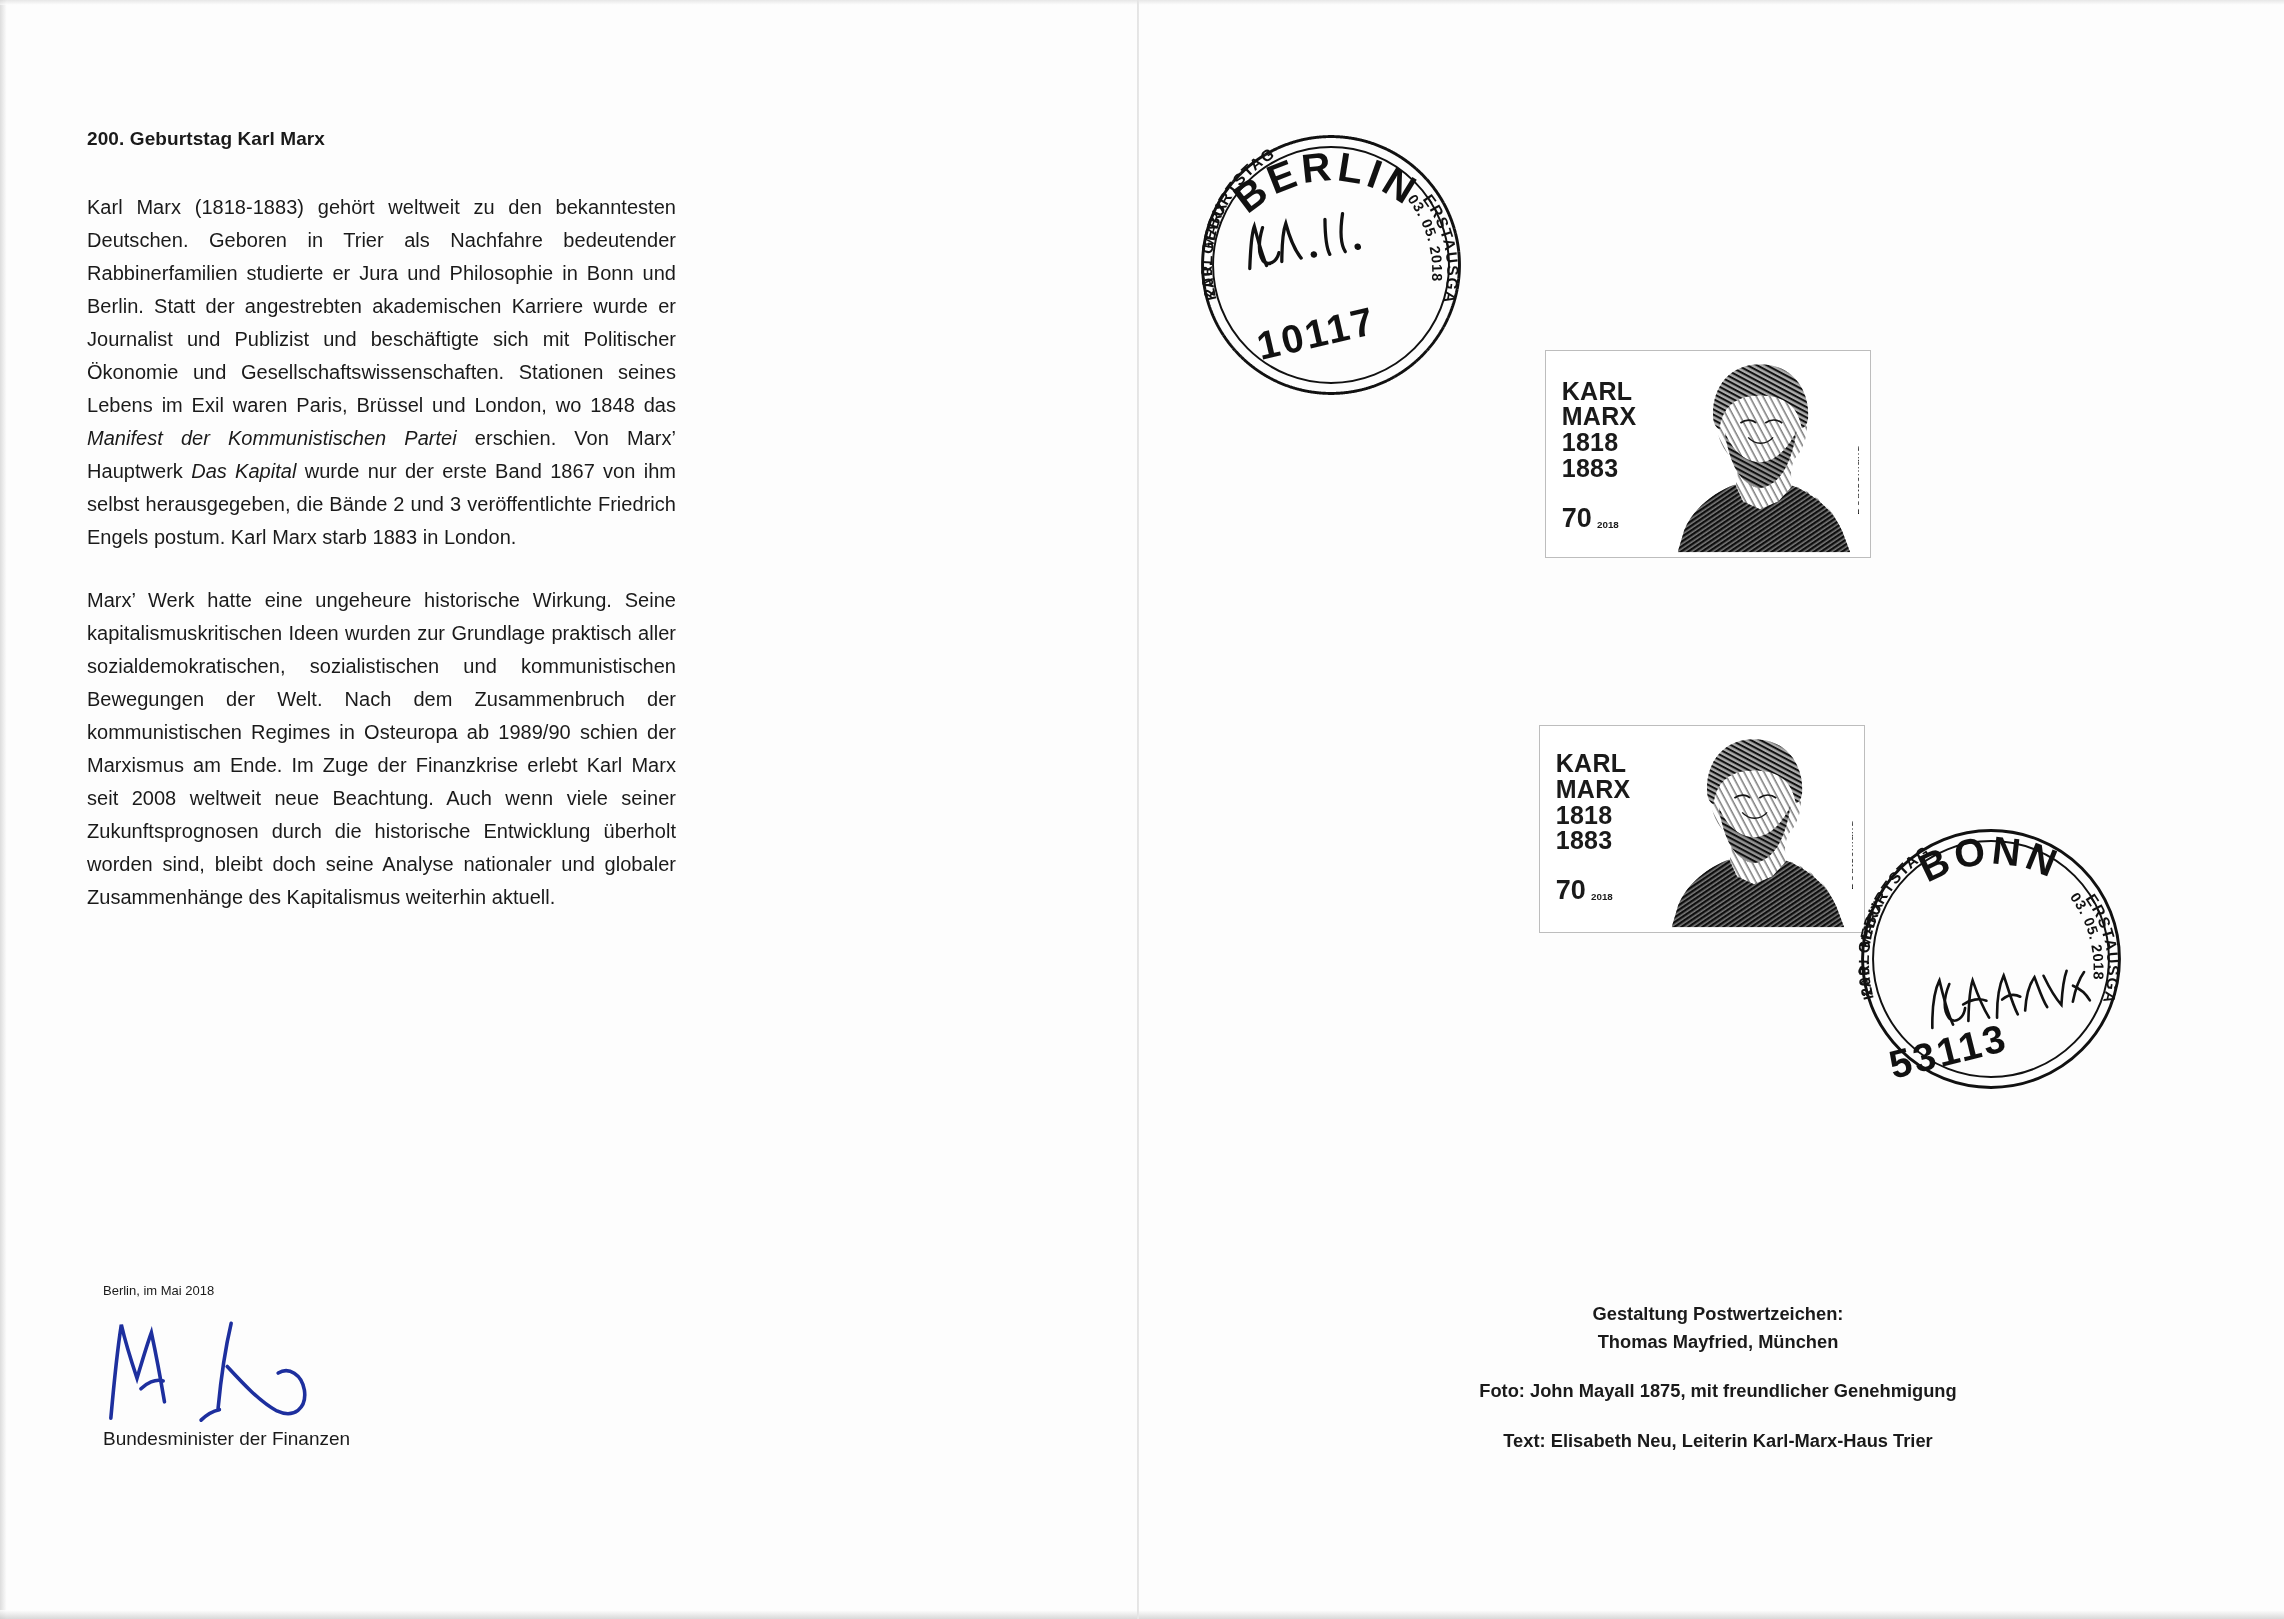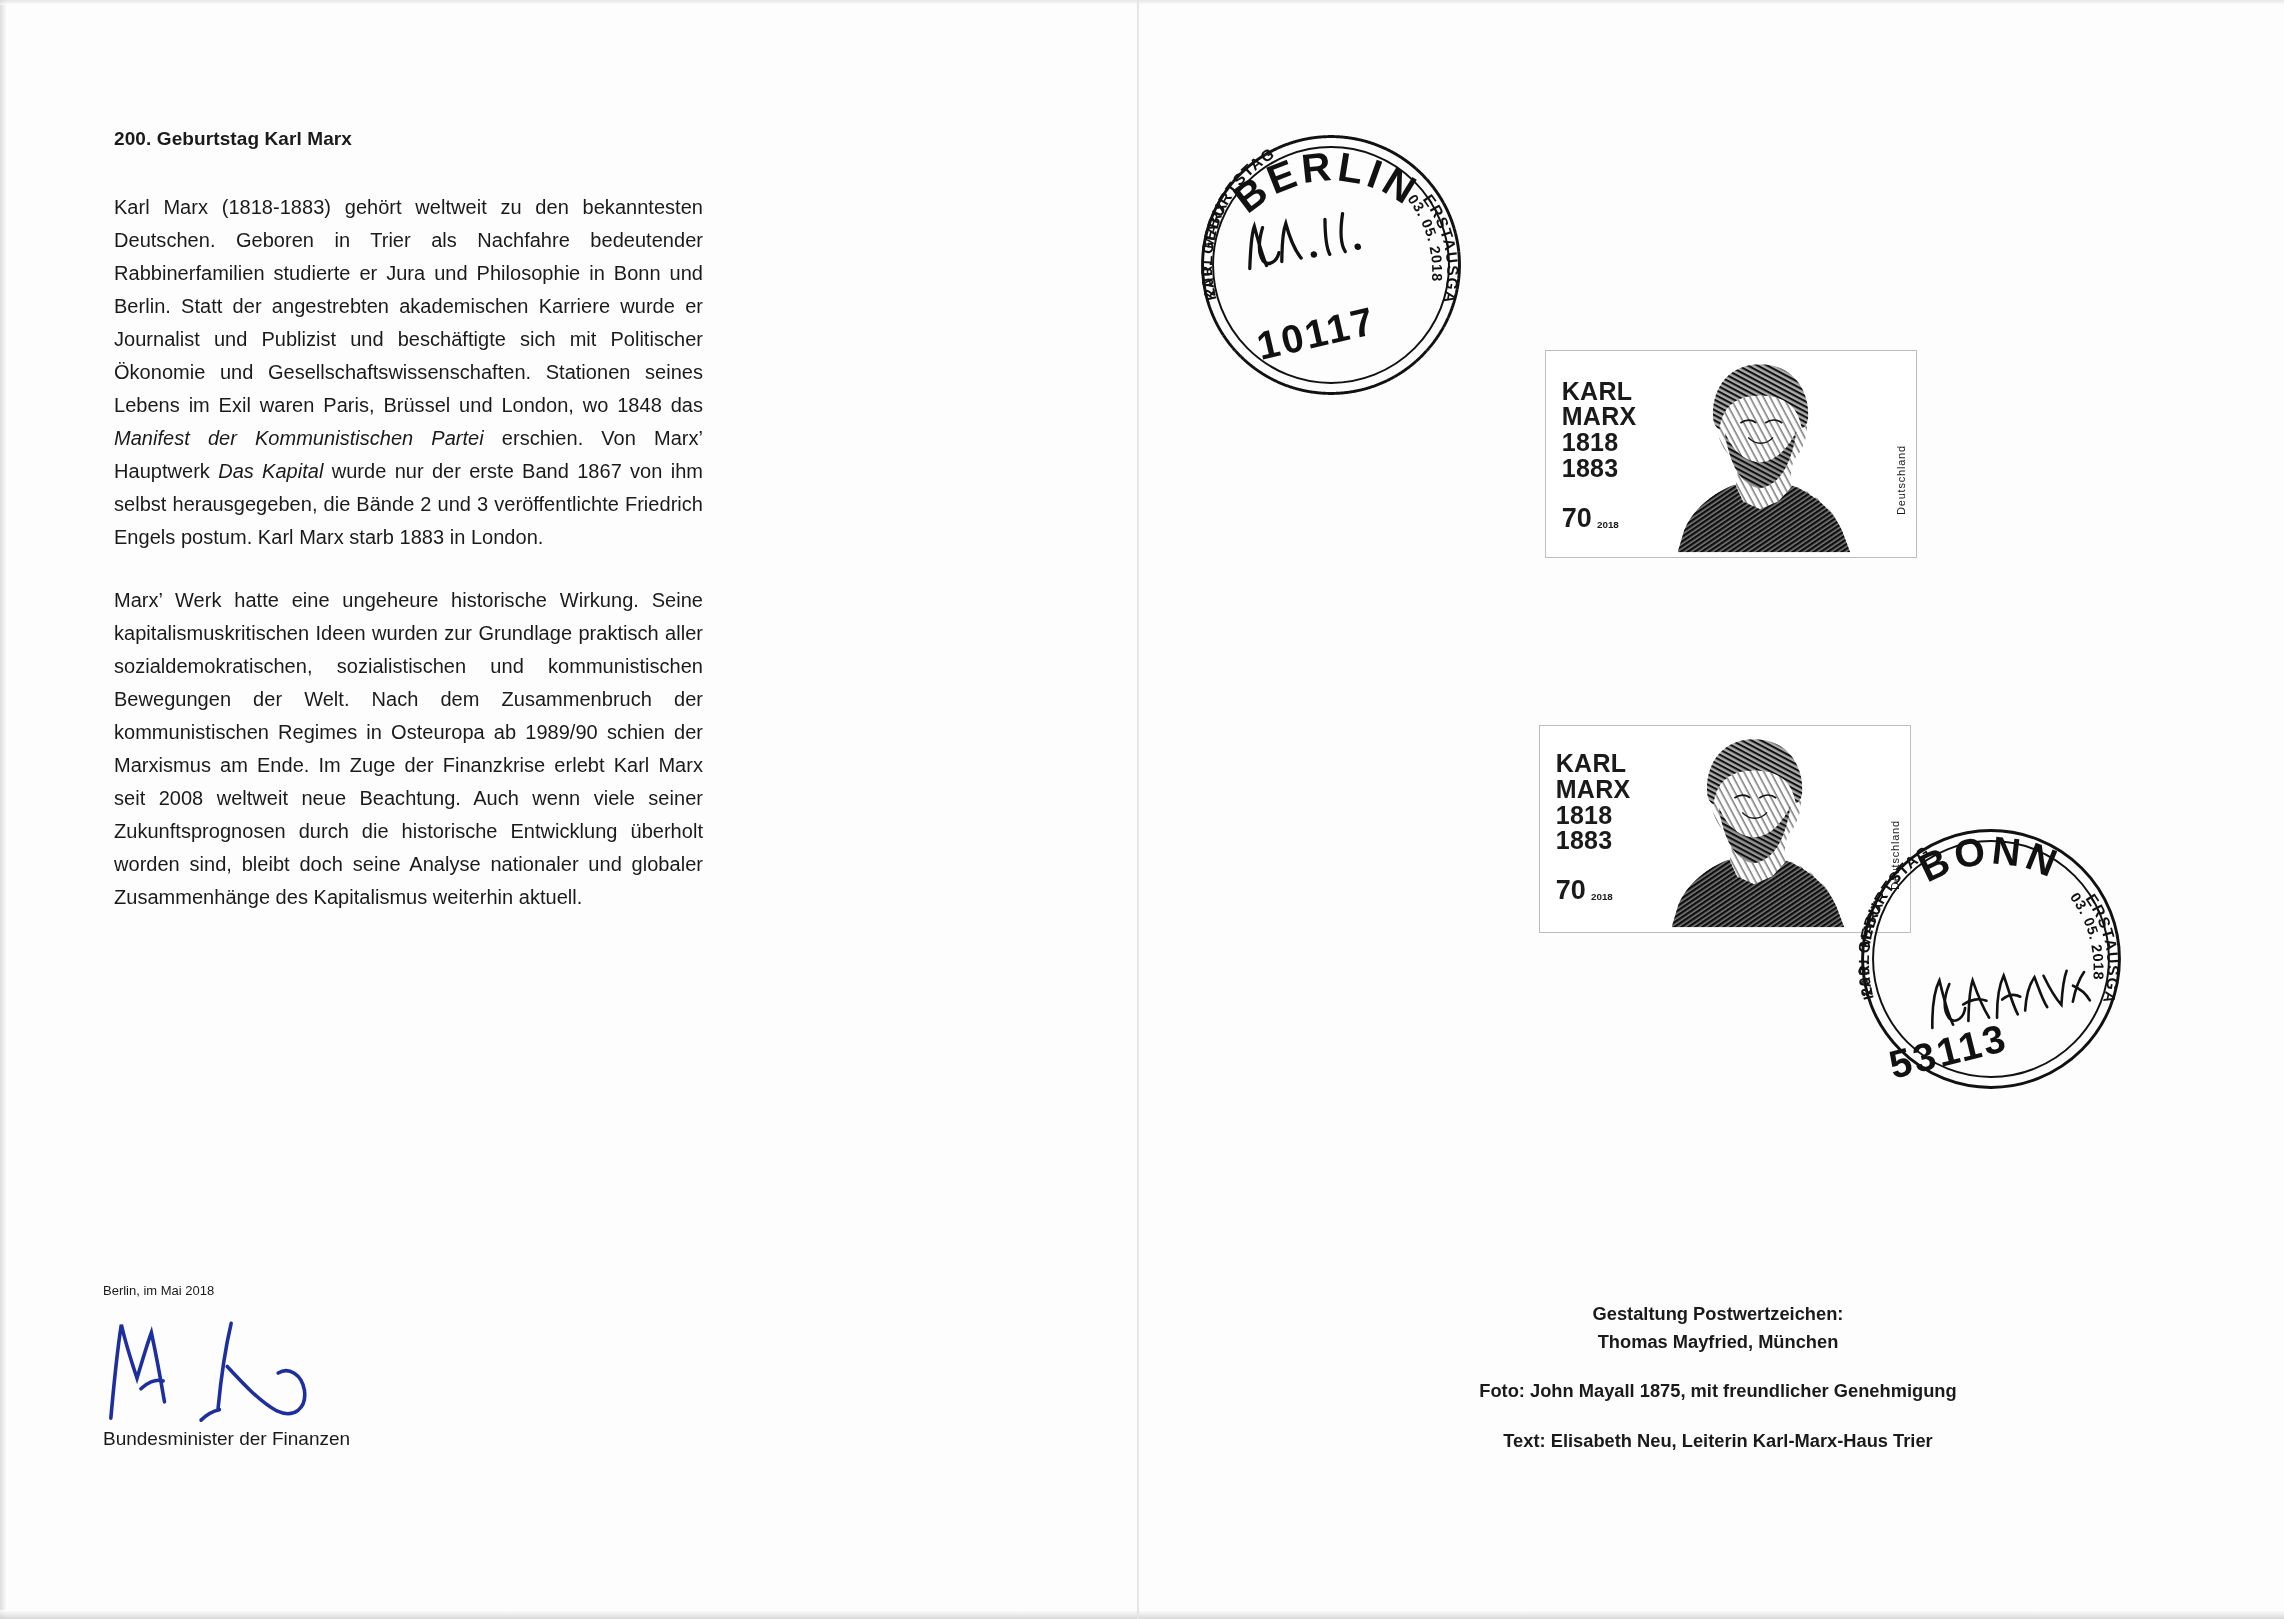--- a/index.html
+++ b/index.html
@@ -45,21 +45,21 @@
     top: 0;
     left: 1137px;
     width: 2px;
     height: 100%;
     background: linear-gradient(to right, #f0f0f0, #d9d9d9, #f4f4f4);
   }
 
   
   .left-col {
     position: absolute;
-    left: 114px;
+    left: 87px;
     top: 128px;
     width: 589px;
   }
   .doc-title {
     font-size: 19px;
     font-weight: bold;
     letter-spacing: 0.1px;
     margin: 0 0 41px 0;
   }
   .body-par {
@@ -95,21 +95,21 @@
     position: absolute;
     left: 1152px;
     top: 0;
     width: 1132px;
     height: 100%;
   }
 
   
   .stamp {
     position: absolute;
-    width: 372px;
+    width: 326px;
     height: 208px;
     border: 0.7px solid #bdbdbd;
     background: #ffffff;
     box-sizing: border-box;
   }
   .stamp-texts {
     position: absolute;
     font-family: "Liberation Sans", sans-serif;
     font-weight: bold;
     line-height: 1.03;

